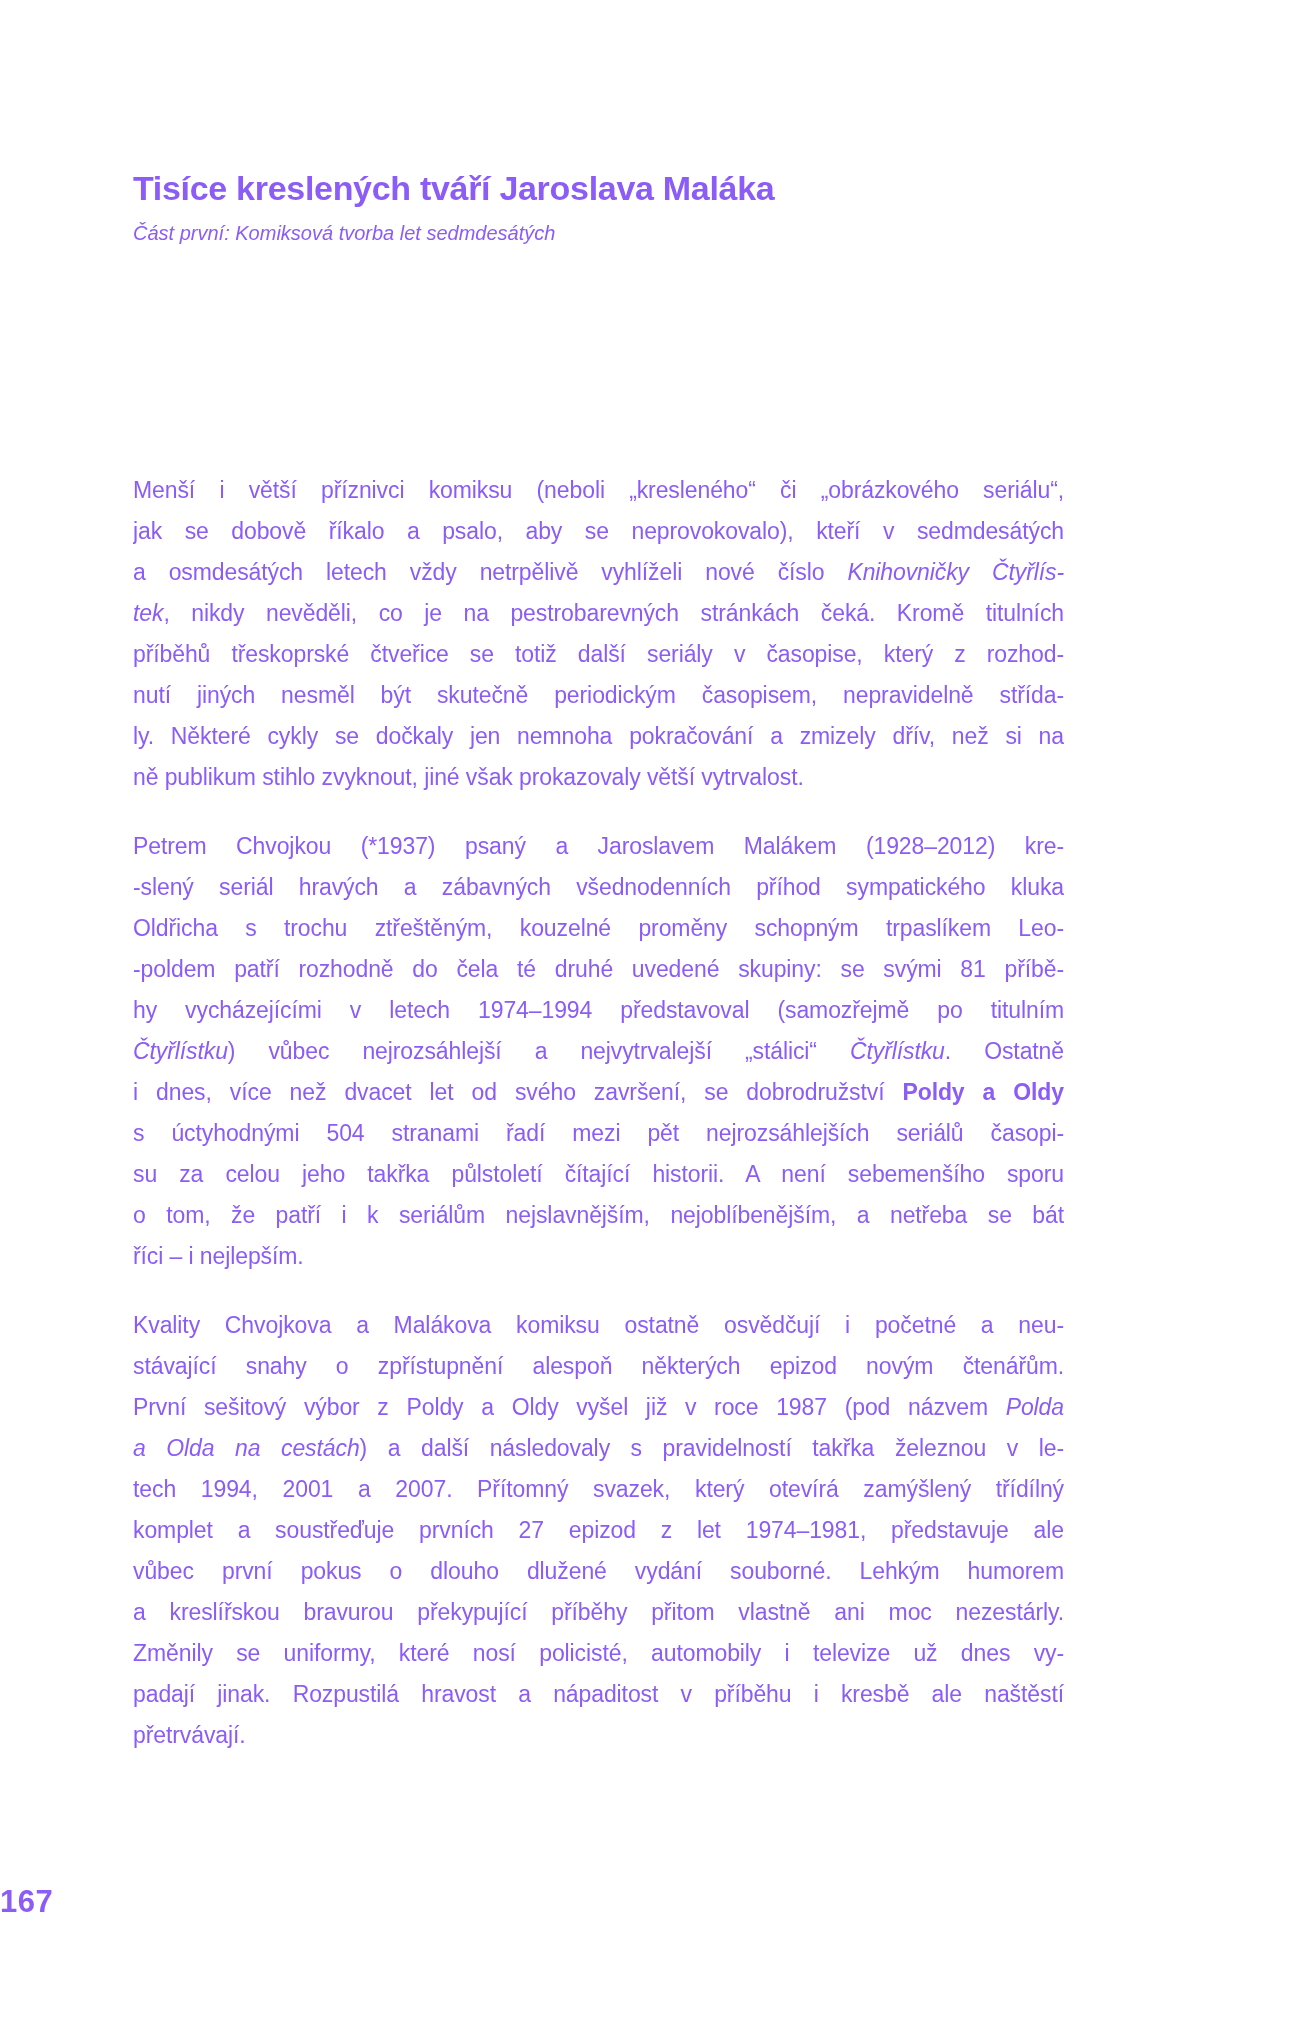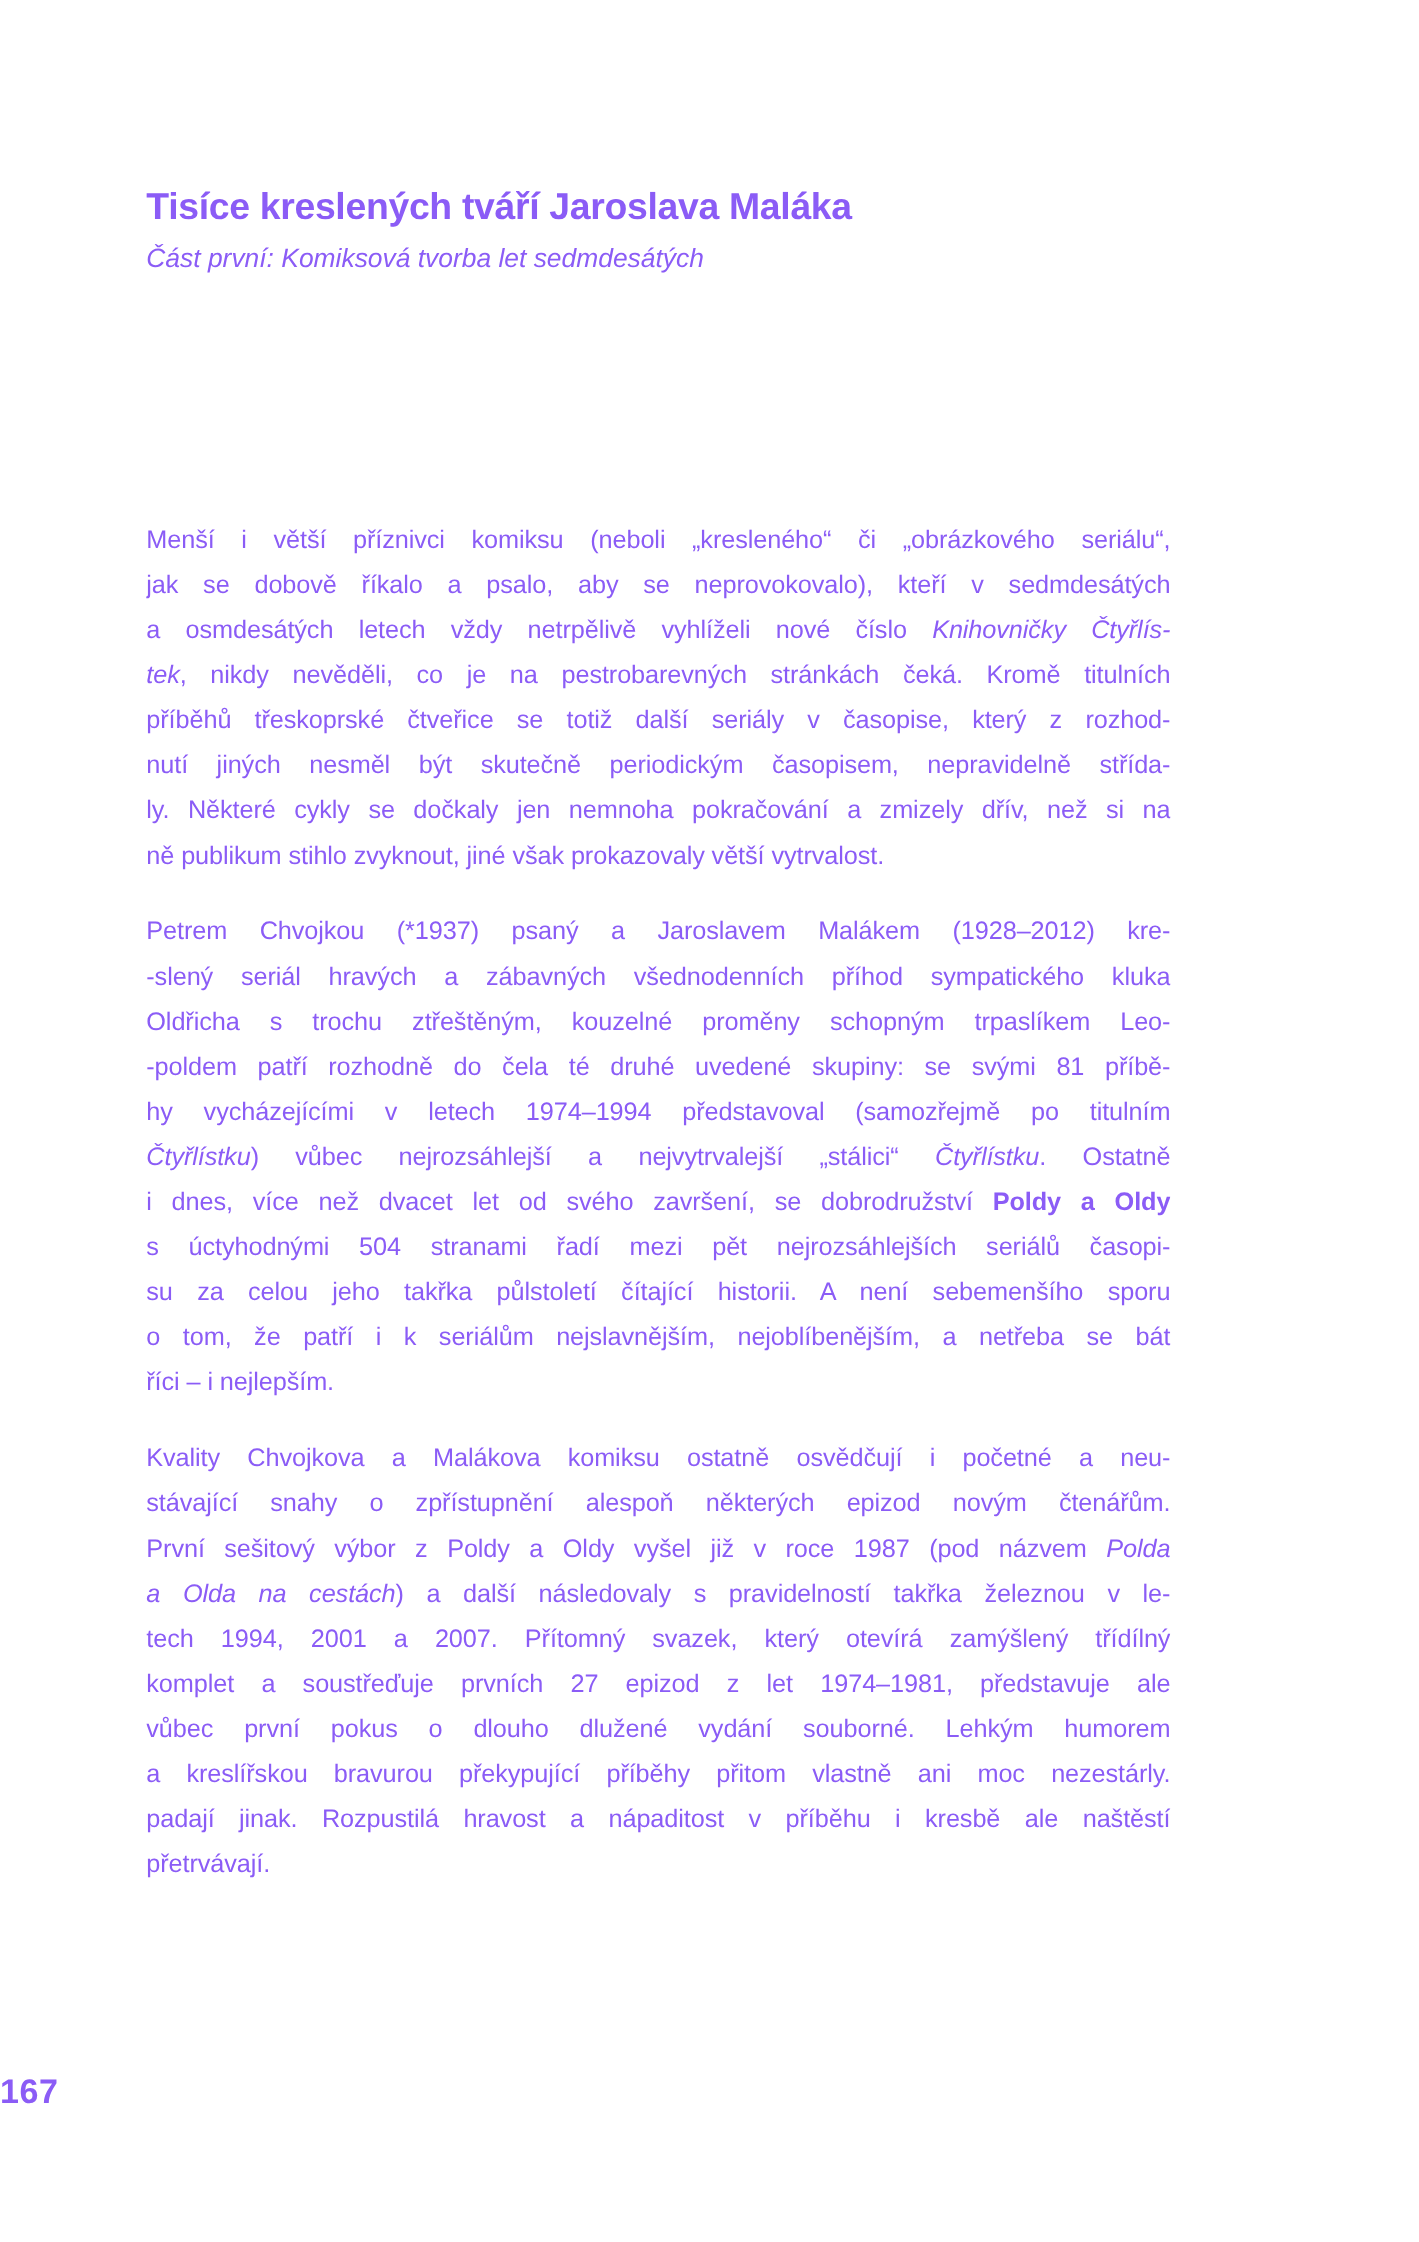--- a/index.html
+++ b/index.html
@@ -18,21 +18,21 @@
     top: 146px;
     font-size: 34px;
     font-weight: bold;
     letter-spacing: -0.3px;
     white-space: nowrap;
   }
   .subtitle {
     position: absolute;
     left: 133px;
     top: 222px;
-    font-size: 24px;
+    font-size: 20px;
     font-style: italic;
     white-space: nowrap;
   }
   .body-text {
     position: absolute;
     left: 133px;
     top: 470px;
     width: 931px;
   }
   .para { margin: 0 0 28px 0; }
@@ -92,18 +92,19 @@
       </div>
       <div class="para">
         <div class="line"><span>Kvality Chvojkova a Malákova komiksu ostatně osvědčují i početné a neu-</span></div>
         <div class="line"><span>stávající snahy o zpřístupnění alespoň některých epizod novým čtenářům.</span></div>
         <div class="line"><span>První sešitový výbor z Poldy a Oldy vyšel již v roce 1987 (pod názvem </span><span class="it">Polda</span></div>
         <div class="line"><span class="it">a Olda na cestách</span><span>) a další následovaly s pravidelností takřka železnou v le-</span></div>
         <div class="line"><span>tech 1994, 2001 a 2007. Přítomný svazek, který otevírá zamýšlený třídílný</span></div>
         <div class="line"><span>komplet a soustřeďuje prvních 27 epizod z let 1974–1981, představuje ale</span></div>
         <div class="line"><span>vůbec první pokus o dlouho dlužené vydání souborné. Lehkým humorem</span></div>
         <div class="line"><span>a kreslířskou bravurou překypující příběhy přitom vlastně ani moc nezestárly.</span></div>
+        <div class="line"><span>Změnily se uniformy, které nosí policisté, automobily i televize už dnes vy-</span></div>
         <div class="line"><span>padají jinak. Rozpustilá hravost a nápaditost v příběhu i kresbě ale naštěstí</span></div>
         <div class="line last"><span>přetrvávají.</span></div>
       </div>
     </div>
   <div class="page-number">167</div>
 </div>
 
 </body></html>

